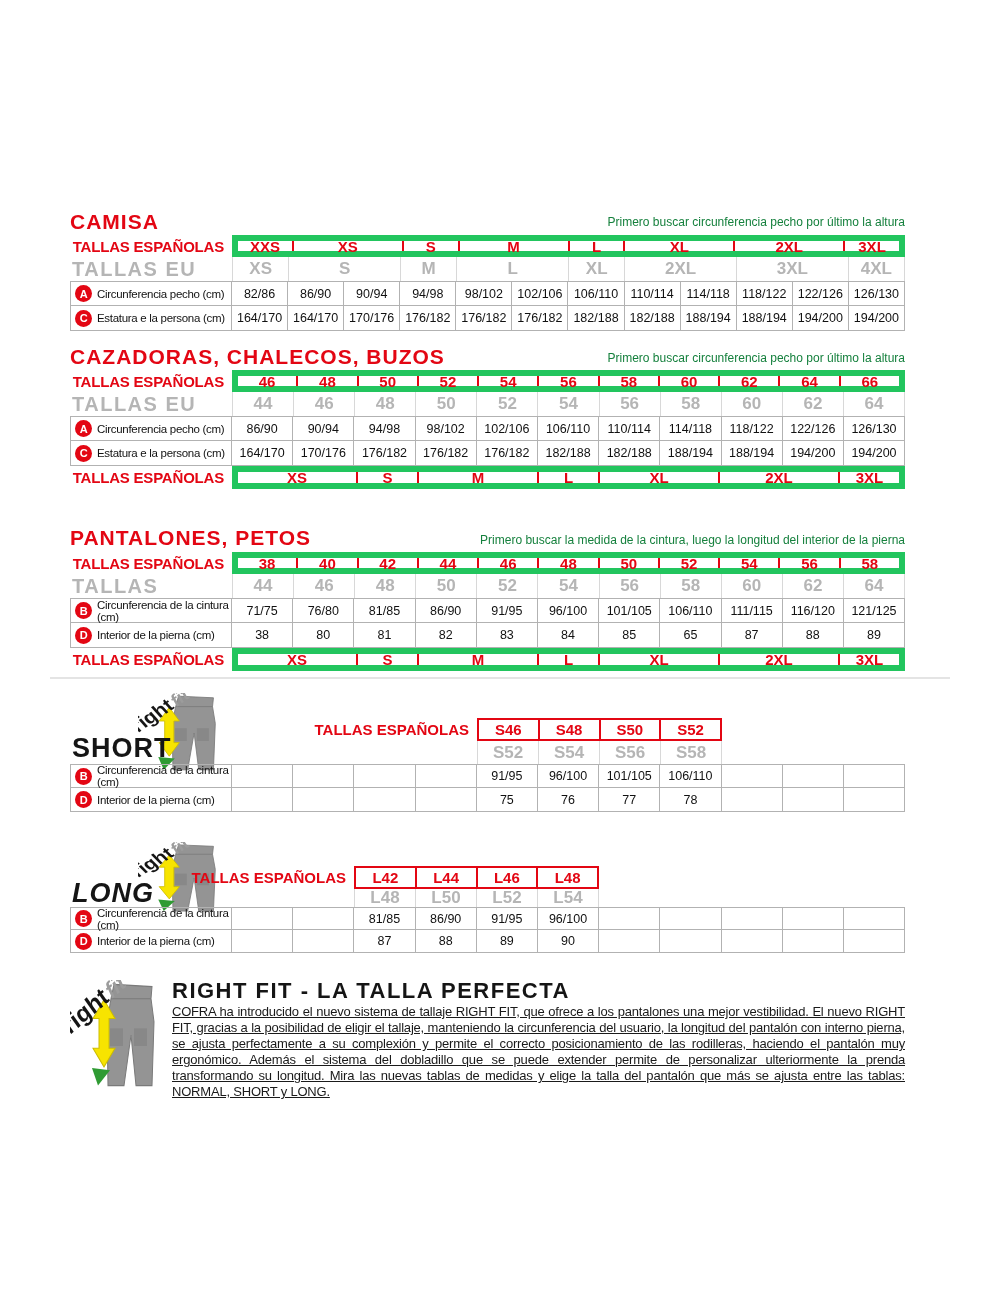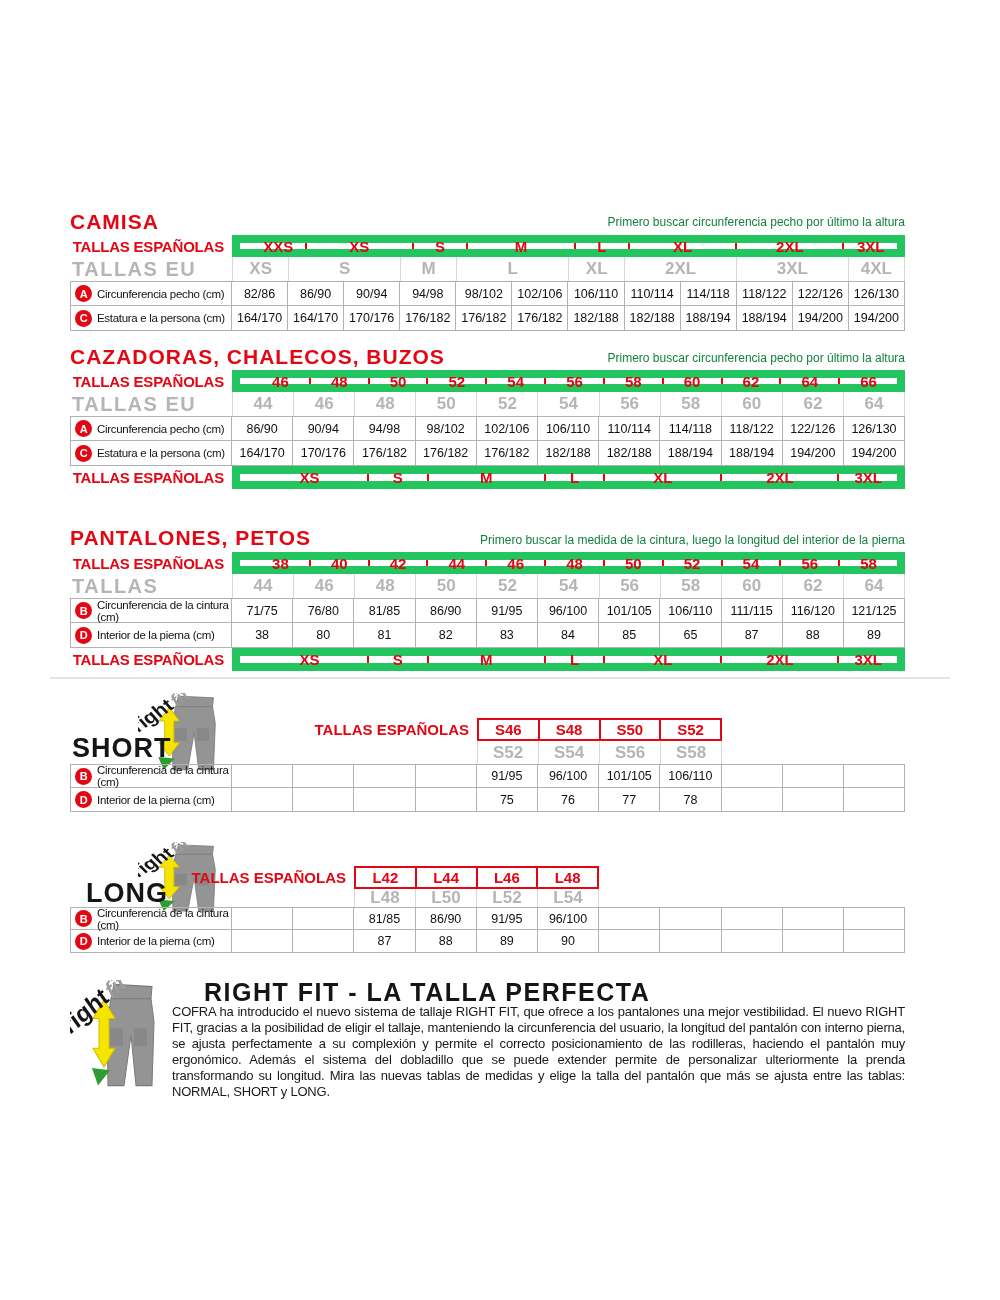--- a/index.html
+++ b/index.html
@@ -12,21 +12,21 @@
   .sec-title { color: #e30613; font-weight: bold; font-size: 21px; letter-spacing: 1px; }
   .note { position: absolute; right: 0; font-size: 12px; color: #15803d; }
   .tbl { position: absolute; left: 0; width: 835px; }
   .row { display: flex; width: 100%; }
   .lblcol { width: 162px; flex: 0 0 162px; }
   .cells { flex: 1 1 0; display: flex; min-width: 0; }
   
   .redrow { height: 22px; }
   .red-lbl { display: flex; align-items: center; justify-content: flex-end;
     padding-right: 8px; color: #e30613; font-weight: bold; font-size: 15px; letter-spacing: -0.2px; }
-  .redbox { border: 8px solid #22c55e; padding-left: 12px; }
+  .redbox { border: 6px solid #22c55e; }
   .rcell { flex: 1 1 0; display: flex; align-items: center; justify-content: center;
     color: #e30613; font-weight: bold; font-size: 15px; border-left: 2px solid #e30613; }
   .rcell:first-child { border-left: none; }
   
   .eurow { height: 24px; }
   .eu-lbl { display: flex; align-items: center; color: #b5b5b5; font-weight: bold;
     font-size: 20px; letter-spacing: 1.5px; padding-left: 2px; }
   .ecell { flex: 1 1 0; display: flex; align-items: center; justify-content: center;
     color: #b5b5b5; font-weight: bold; font-size: 17px; border-right: 1px solid #d8d8d8; }
   .ecell:first-child { border-left: 1px solid #d8d8d8; }
@@ -51,22 +51,22 @@
   .g-cells { display: flex; width: 245px; flex: 0 0 245px; }
   .gcell { flex: 1 1 0; display: flex; align-items: center; justify-content: center;
     color: #b5b5b5; font-weight: bold; font-size: 17px; border-right: 1px solid #d8d8d8; }
   .gcell:first-child { border-left: 1px solid #d8d8d8; }
   .mini-drow { position: absolute; width: 835px; height: 24px; }
   .big-title { font-weight: bold; font-size: 27px; letter-spacing: 1px; color: #151515; }
   .sep { position: absolute; left: 50px; width: 900px; height: 2px; background: #e4e4e4; }
   
   .lg-right { font-family: "Liberation Sans", sans-serif; font-weight: bold; font-size: 23px; fill: #151515; }
   .lg-fit { font-family: "Liberation Sans", sans-serif; font-style: italic; font-weight: bold; font-size: 21px; fill: #9c9c9c; }
-  .rf-head { font-weight: bold; font-size: 25px; letter-spacing: 1.5px; color: #151515; margin-left: 32px; }
-  .rf-body { font-size: 13px; line-height: 16px; text-align: justify; letter-spacing: -0.2px; color: #1a1a1a; }
+  .rf-head { font-weight: bold; font-size: 22px; letter-spacing: 1.5px; color: #151515; }
+  .rf-body { font-size: 13px; line-height: 16px; text-align: justify; letter-spacing: -0.2px; color: #1a1a1a; text-decoration: underline; }
 </style>
 </head>
 <body>
 
 <div class="block" style="top:210px; height:130px;">
   <div class="sec-title">CAMISA</div>
   <div class="note" style="top:5px;">Primero buscar circunferencia pecho por último la altura</div>
   <div class="tbl" style="top:25px;">
     <div class="row redrow">
       <div class="lblcol red-lbl">TALLAS ESPAÑOLAS</div>
@@ -421,21 +421,21 @@
       <rect x="40" y="44" width="13" height="16" fill="#7d7d7d" opacity="0.55"></rect>
       <rect x="64" y="44" width="13" height="16" fill="#7d7d7d" opacity="0.55"></rect>
     </g>
     <polygon points="34,18 45,35 39,35 39,62 45,62 34,79 23,62 29,62 29,35 23,35" fill="#f7e400" stroke="#cdbd00" stroke-width="1"></polygon>
     <polygon points="22,80 40,82 28,96" fill="#2f9b33"></polygon>
     <g transform="translate(0,50) rotate(-38)">
       <text class="lg-right" x="0" y="0">right</text>
       <text class="lg-fit" x="53" y="0">fit</text>
     </g>
   </svg>
-  <div class="big-title" style="position:absolute; left:16px; top:40px;">LONG</div>
+  <div class="big-title" style="position:absolute; left:2px; top:40px;font-style:italic;">LONG</div>
   <div class="minihead" style="top:28px;">
     <div class="mh-label" style="width:284px; flex:0 0 284px;">TALLAS ESPAÑOLAS</div>
     <div class="mh-boxes">
 
     <div class="rcell">L42</div>
         <div class="rcell">L44</div>
         <div class="rcell">L46</div>
         <div class="rcell">L48</div>
       </div>
   </div>

